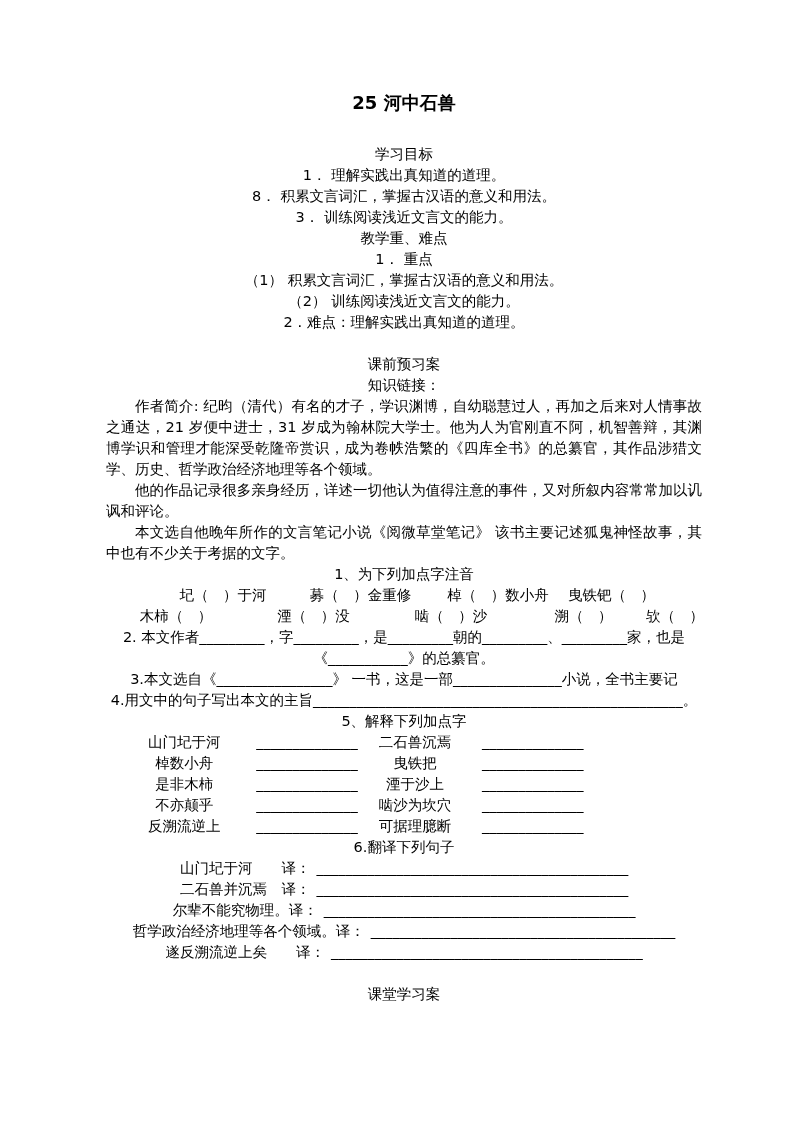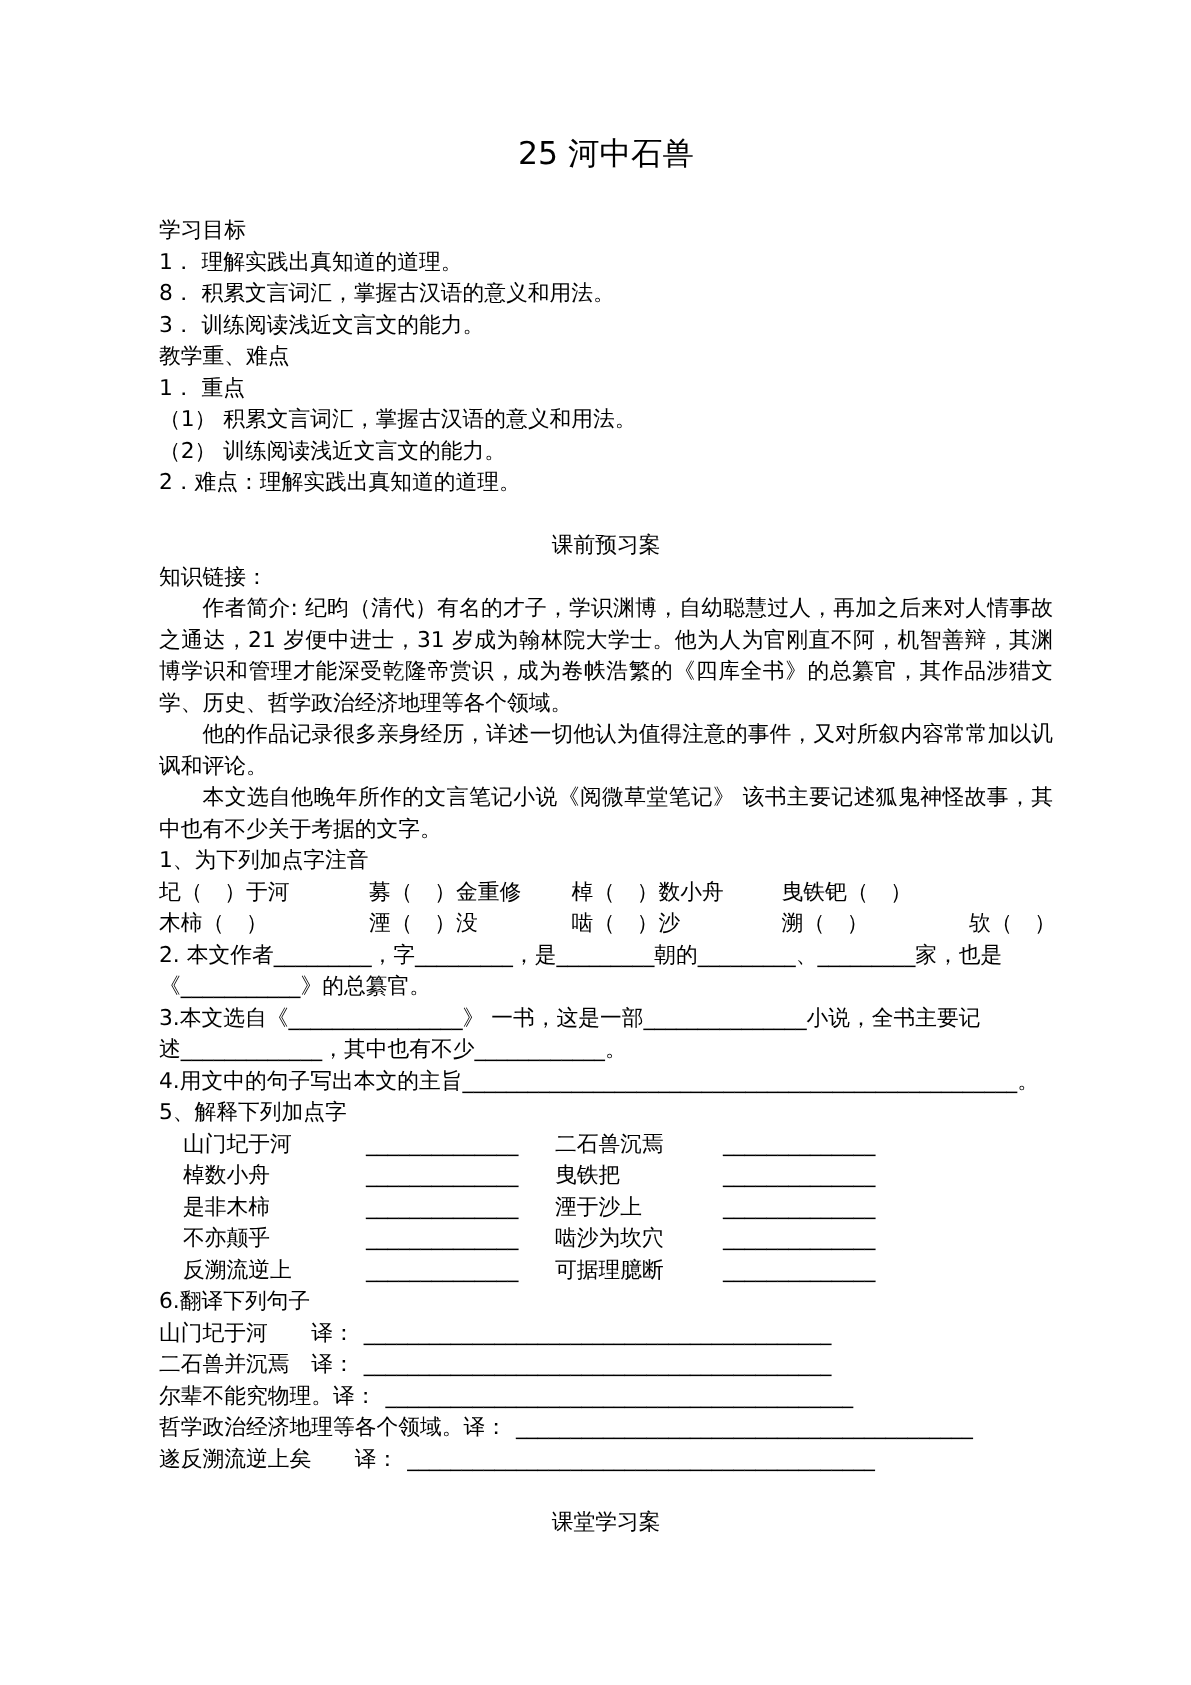--- a/index.html
+++ b/index.html
@@ -17,27 +17,27 @@
   }
   .content {
     position: absolute;
     left: 106px; top: 92px;
     width: 596px;
     font-size: 14.5px;
     line-height: 21px;
   }
   .doc-title {
     text-align: center;
-    font-weight: normal;
-    font-size: 21px;
+    font-weight: bold;
+    font-size: 18px;
     line-height: 21px;
     margin-bottom: 31px;
     white-space: nowrap;
   }
-  .line { line-height: 21px; white-space: nowrap; }
+  .line { line-height: 21px; white-space: nowrap; text-align: center; }
   .center { text-align: center; }
   .spacer { height: 21px; }
   .para {
     line-height: 21px;
     text-indent: 29px;
     text-align: justify;
     white-space: normal;
   }
   
   .tabrow span { display: inline-block; vertical-align: top; }
@@ -85,21 +85,20 @@
       <span class="tab-c1">圮（　）于河</span><span class="tab-c2">募（　）金重修</span><span class="tab-c3">棹（　）数小舟</span><span>曳铁钯（　）</span>
     </div>
     <div class="line tabrow">
       <span class="tab-c1">木柿（　）</span><span class="tab-c2">湮（　）没</span><span class="tab-c3">啮（　）沙</span><span class="tab-c4">溯（　）</span><span>欤（　）</span>
     </div>
 
     <div class="line">2. 本文作者_________，字_________，是_________朝的_________、_________家，也是</div>
     <div class="line">《___________》的总纂官。</div>
 
     <div class="line">3.本文选自《________________》 一书，这是一部_______________小说，全书主要记</div>
-    <div class="line">述_____________，其中也有不少____________。</div>
 
     <div class="line">4.用文中的句子写出本文的主旨___________________________________________________。</div>
 
     <div class="line">5、解释下列加点字</div>
 
     <div class="line q5row">
       <span class="q5-left"><span class="q5-term-l">山门圮于河</span><span class="blank">______________</span></span>
       <span class="q5-right"><span class="q5-term-r">二石兽沉焉</span><span class="blank">______________</span></span>
     </div>
     <div class="line q5row">

